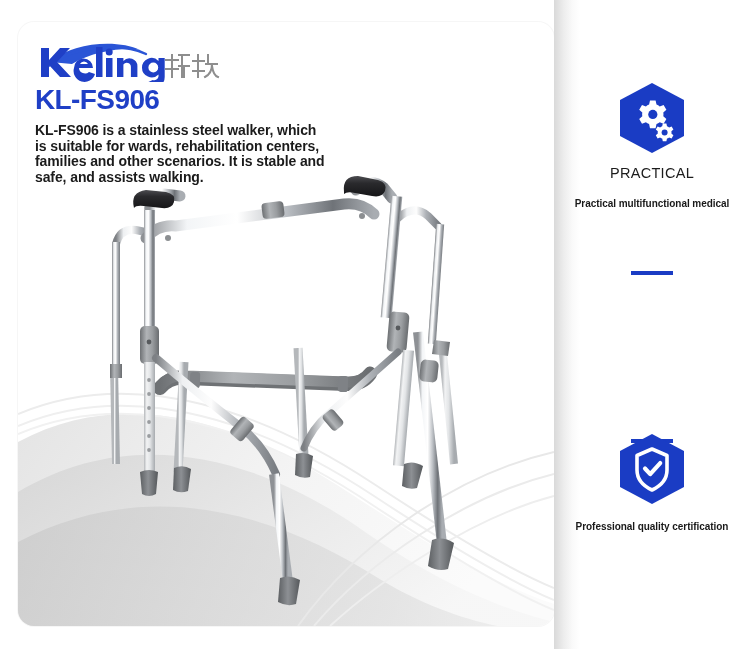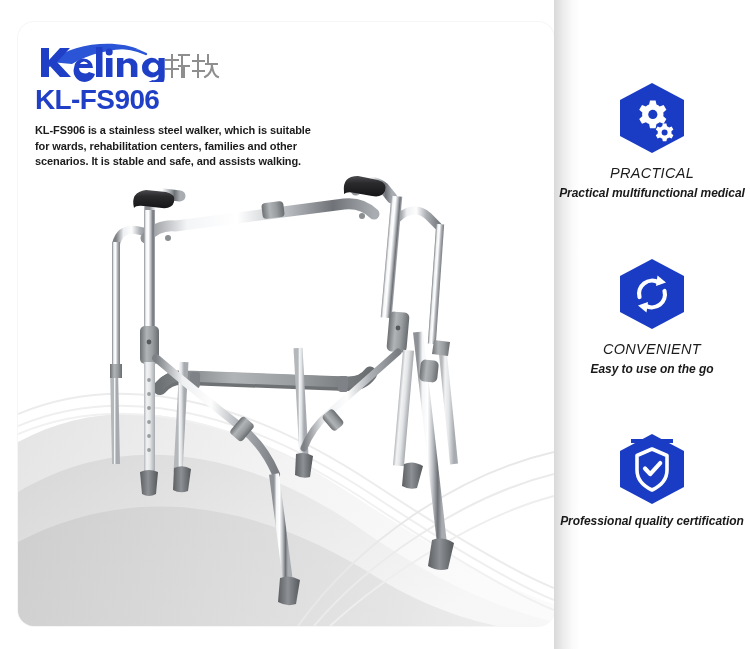--- a/index.html
+++ b/index.html
@@ -61,21 +61,21 @@
     letter-spacing: -0.6px;
     color: #1f3fc6;
     font-family: "Liberation Sans", sans-serif;
   }
   #product-description {
     position: absolute;
     left: 17px;
     top: 101px;
     width: 290px;
     margin: 0;
-    font-size: 11px;
+    font-size: 14px;
     line-height: 15.5px;
     font-weight: bold;
     color: #1b1b1b;
     letter-spacing: -0.1px;
   }
 
   
   #product-image {
     position: absolute;
     left: 80px;
@@ -86,21 +86,20 @@
   #product-image svg { display:block; }
 
   
   #feature-rail {
     position: absolute;
     left: 554px;
     top: 0;
     width: 196px;
     height: 649px;
     background: #ffffff;
-    font-style: italic;
   }
   #rail-edge-shadow {
     position: absolute;
     left: 0;
     top: 0;
     width: 26px;
     height: 100%;
     background: linear-gradient(to right, #d9d9d9 0%, #ededed 38%, #fafafa 72%, #ffffff 100%);
     pointer-events: none;
   }
@@ -124,26 +123,26 @@
 
   .feature-title {
     font-size: 14.5px;
     font-weight: normal;
     color: #1c1c1c;
     letter-spacing: 0.3px;
     line-height: 18px;
     margin: 0 0 3px 0;
   }
   .feature-subtitle {
-    font-size: 12px;
+    font-size: 10px;
     font-weight: bold;
     color: #191919;
     letter-spacing: -0.05px;
     line-height: 13px;
-    margin: 5px;
+    margin: 15px;
   }
   .feature-divider {
     position: absolute;
     left: 50%;
     transform: translateX(-50%);
     width: 42px;
     height: 4px;
     background: #1a3cc4;
   }
   #feature-divider-0 { top: 271px; }
@@ -350,35 +349,20 @@
             <circle cx="49.6" cy="50.6" r="3" fill="#1a3cc4"></circle>
           </g>
         </svg>
       </div>
       <p class="feature-title">PRACTICAL</p>
       <p class="feature-subtitle">Practical multifunctional medical</p>
     </div>
 
     <div class="feature-divider" id="feature-divider-0"></div>
 
-    <div class="feature-card" id="feature-card-1">
-      <div class="feature-hex">
-        <svg viewBox="0 0 74 72" width="74" height="72" aria-hidden="true">
-          <polygon points="37,1 69,18 69,54 37,71 5,54 5,18" fill="#1a3cc4"></polygon>
-          <g fill="none" stroke="#ffffff" stroke-width="4.2" stroke-linecap="round">
-            <path d="M24.5,39 a13,13 0 0 1 19,-14.6"></path>
-            <path d="M49.5,33 a13,13 0 0 1 -19,14.6"></path>
-          </g>
-          <polygon points="42.5,17.5 51,24.5 41,28" fill="#ffffff"></polygon>
-          <polygon points="31.5,54.5 23,47.5 33,44" fill="#ffffff"></polygon>
-        </svg>
-      </div>
-      <p class="feature-title">CONVENIENT</p>
-      <p class="feature-subtitle">Easy to use on the go</p>
-    </div>
 
     <div class="feature-divider" id="feature-divider-1"></div>
 
     <div class="feature-card" id="feature-card-2">
       <div class="feature-hex">
         <svg viewBox="0 0 74 72" width="74" height="72" aria-hidden="true">
           <polygon points="37,1 69,18 69,54 37,71 5,54 5,18" fill="#1a3cc4"></polygon>
           <path d="M37,16 L52,22.5 L52,37 C52,47 44.5,53.5 37,57 C29.5,53.5 22,47 22,37 L22,22.5 Z" fill="none" stroke="#ffffff" stroke-width="3.6" stroke-linejoin="round"></path>
           <path d="M30,35.5 l5.2,5.6 l10,-11" fill="none" stroke="#ffffff" stroke-width="4.2" stroke-linecap="round" stroke-linejoin="round"></path>
         </svg>

